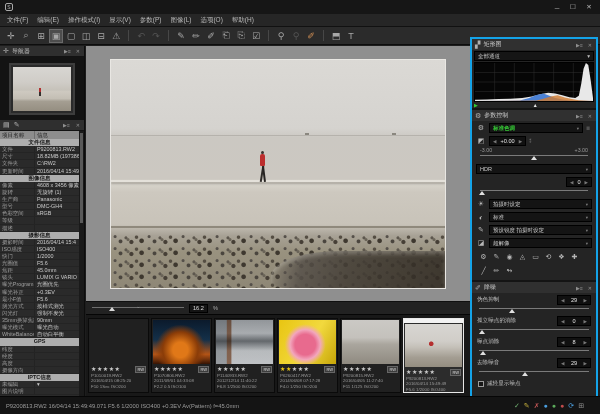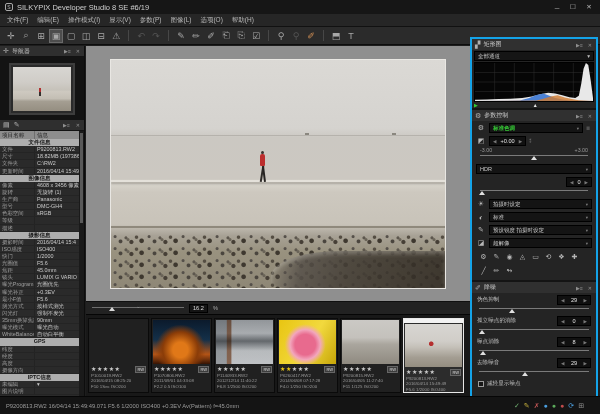--- a/index.html
+++ b/index.html
@@ -124,21 +124,20 @@
 
   .statusbar { position:absolute; left:0; right:0; bottom:0; height:18px; background:#141414; border-top:1px solid #060606; display:flex; align-items:center; padding:0 6px; font-size:5.8px; color:#9b9b9b; }
   .status-markers { position:absolute; right:16px; bottom:4px; display:flex; gap:4px; }
   .sm-icon { font-size:7px; line-height:8px; }
 </style>
 </head>
 <body>
 
 <div class="titlebar">
   <div class="app-logo">S</div>
-  <span>SILKYPIX Developer Studio 8 SE  #6/19</span>
   <div class="tspace"></div>
   <span class="winbtn">─</span>
   <span class="winbtn">☐</span>
   <span class="winbtn">✕</span>
 </div>
 
 <div class="menubar" id="menubar">
     <span class="menu-item">文件(F)</span>
     <span class="menu-item">编辑(E)</span>
     <span class="menu-item">操作模式(I)</span>

